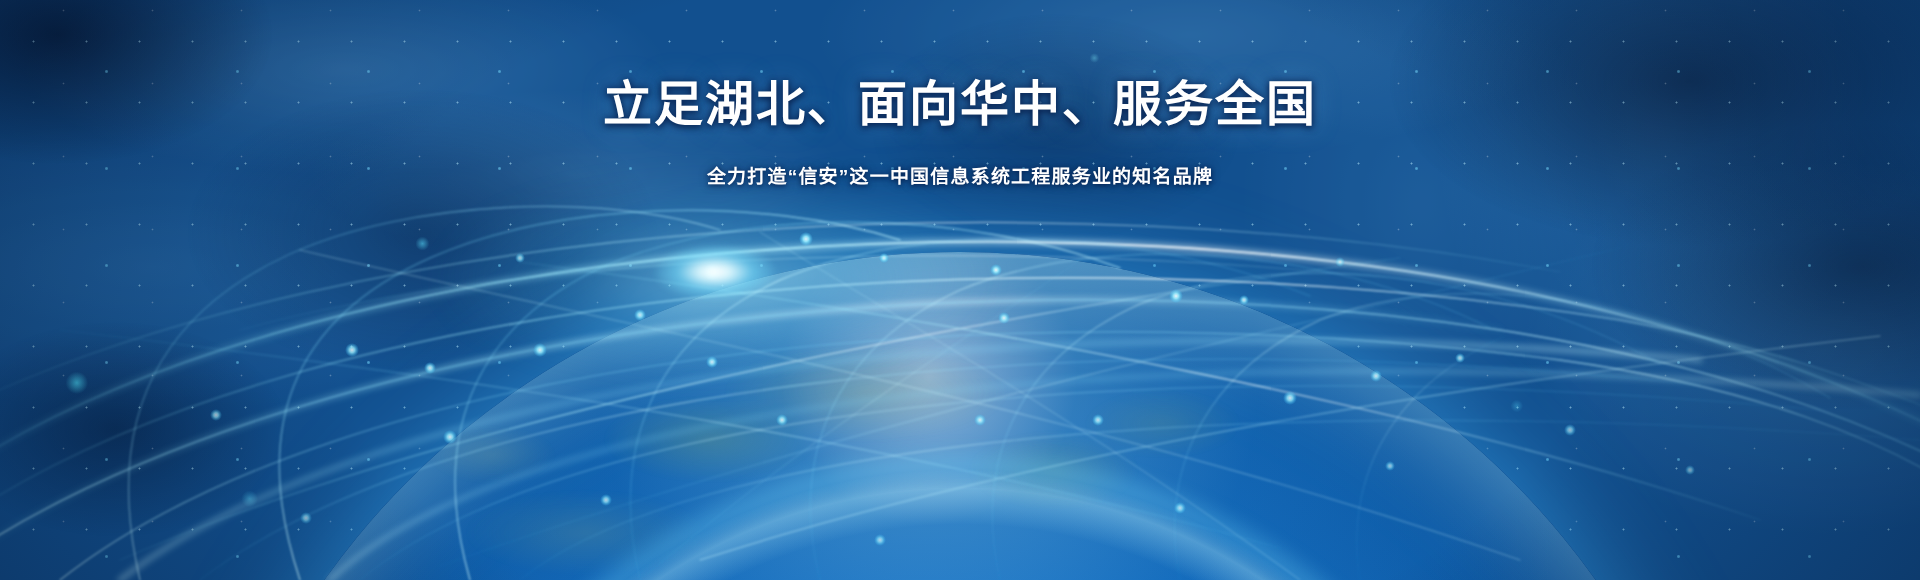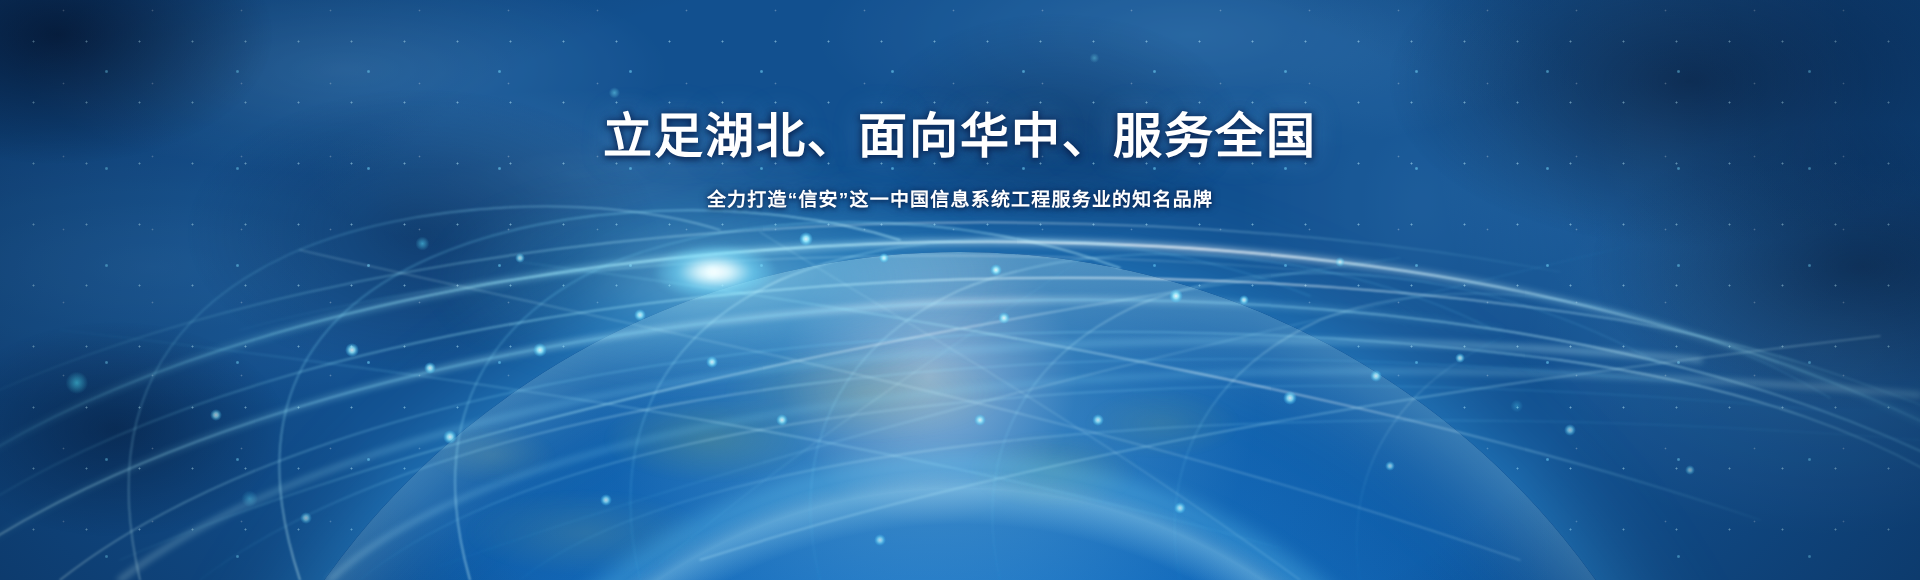--- a/index.html
+++ b/index.html
@@ -190,33 +190,33 @@
   .copy {
     position: absolute;
     left: 0;
     top: 0;
     width: 100%;
     text-align: center;
     z-index: 20;
   }
   .headline {
     margin: 0;
-    padding-top: 108px;
+    padding-top: 76px;
     font-size: 49px;
     line-height: 1.18;
     font-weight: 700;
     color: #ffffff;
     letter-spacing: 2px;
     text-shadow:
       0 0 10px rgba(10,40,90,0.85),
       0 2px 6px rgba(5,25,65,0.9),
       0 0 28px rgba(120,200,255,0.35);
   }
   .subline {
-    margin: 4px;
+    margin: 13px;
     padding-top: 16px;
     font-size: 19px;
     line-height: 1.5;
     font-weight: 700;
     color: #ffffff;
     letter-spacing: 1.2px;
     text-shadow:
       0 0 8px rgba(10,40,90,0.8),
       0 1px 4px rgba(5,25,65,0.85);
   }

